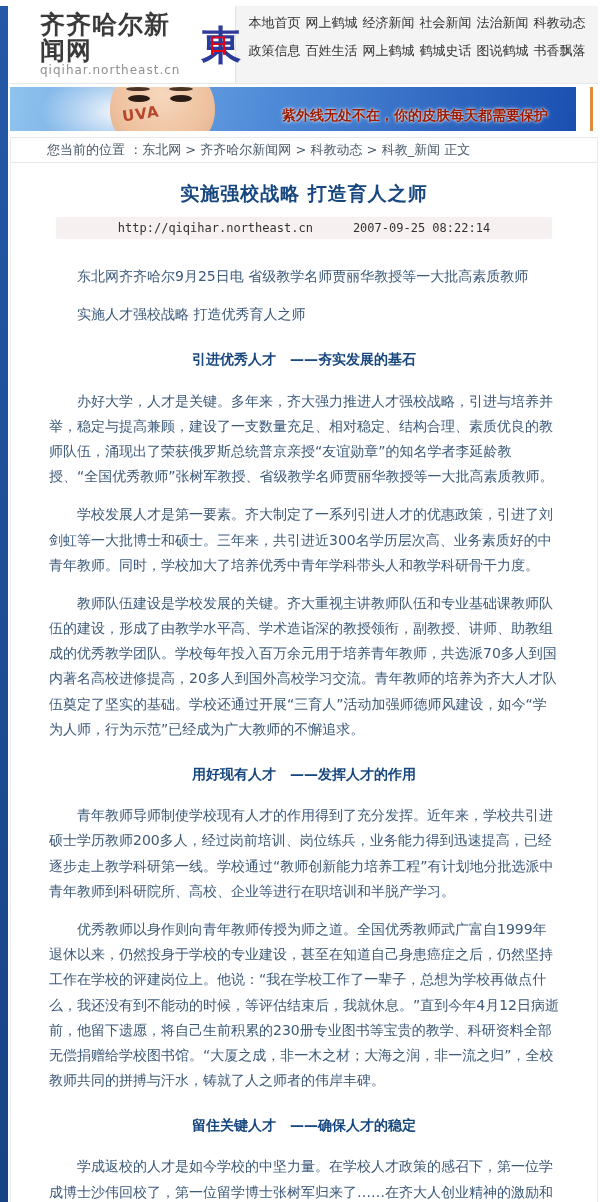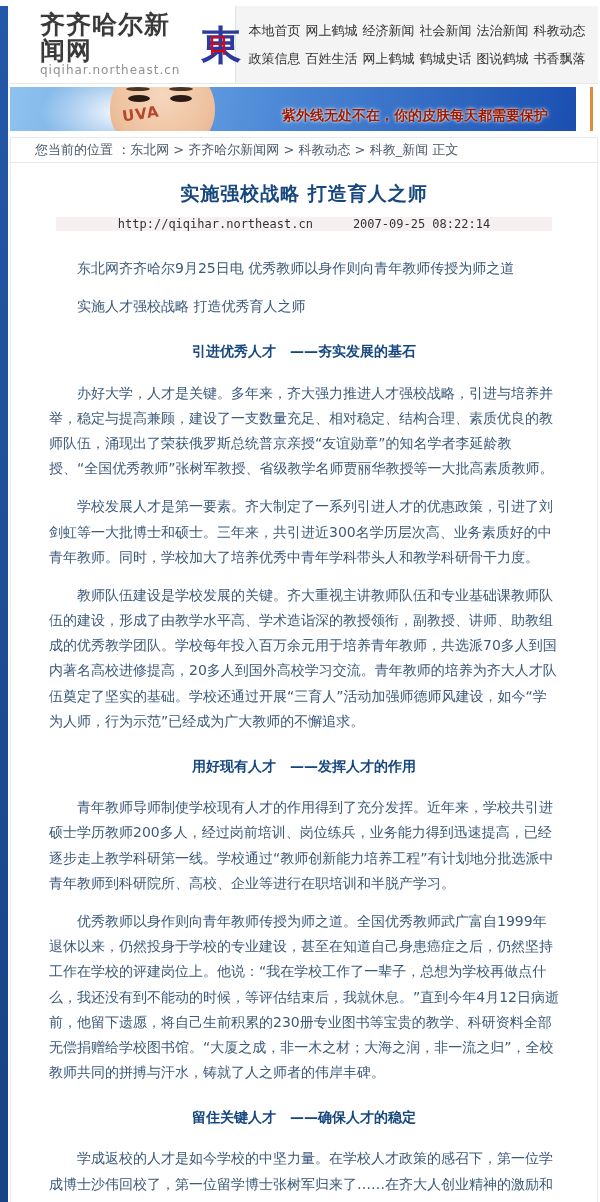--- a/index.html
+++ b/index.html
@@ -23,21 +23,21 @@
   }
   .logo-wrap { width:225px; display:flex; align-items:center; padding-left:30px; background:#fff; }
   .logo-text { line-height:1.05; }
   .site-name { font-size:25px; font-weight:bold; color:#3a3a3a; letter-spacing:1px; }
   .site-url { font-size:12px; color:#909090; letter-spacing:1px; }
   .logo-icon { position:relative; width:40px; height:44px; margin-left:8px; }
   .logo-icon .outer { position:absolute; inset:0; font-size:40px; line-height:44px; font-weight:bold; color:#2b3a9b; text-align:center; }
   .logo-icon .inner { position:absolute; left:50%; top:50%; transform:translate(-50%,-50%); font-size:20px; font-weight:bold; color:#e60012; }
   .nav {
     flex:1; background:#f4f4f4; border-left:1px solid #e2e2e2;
-    display:flex; flex-direction:column; justify-content:center; gap:10px; padding:8px 10px;
+    display:flex; flex-direction:column; justify-content:flex-start; gap:10px; padding:8px 10px;
   }
   .nav-row { display:flex; justify-content:space-around; }
   .nav-row a { font-size:13px; color:#333; text-decoration:none; white-space:nowrap; }
 
   
   .banner-strip { position:relative; height:46px; margin-top:3px; }
   .banner {
     position:absolute; left:0; top:0; width:566px; height:44px; overflow:hidden;
     background:linear-gradient(100deg,#8fc3ee 0%,#4f8bd8 45%,#1a4fb0 100%);
   }
@@ -60,34 +60,34 @@
   .banner-slogan {
     position:absolute; right:28px; top:20px; font-size:14px; font-weight:bold;
     color:#9b1a00; text-shadow:0 0 2px rgba(255,255,255,.9), 0 0 4px rgba(255,255,255,.7);
     white-space:nowrap;
   }
   .orange-strip { position:absolute; right:5px; top:0; width:3px; height:44px; background:#e08a3c; }
 
   
   .breadcrumb-bar {
     margin-top:4px; border:1px solid #e9e9e9; background:#fff;
-    height:26px; display:flex; align-items:center; padding-left:24px;
+    height:26px; display:flex; align-items:center; padding-left:36px;
     font-size:13px; color:#4a5a6a;
   }
   .breadcrumb-bar a { color:#4a5a6a; text-decoration:none; }
   .crumb-trail { white-space:pre; }
 
   
   .article-box { border:1px solid #ececec; border-top:none; background:#fff; padding:10px 0 8px 0; }
   .article-title {
     text-align:center; font-size:19px; font-weight:bold; color:#17477f;
     margin:8px 0 10px 0; letter-spacing:1px;
   }
   .info-bar {
-    margin:0 45px; height:14px; background:#f7f0f0;
+    margin:0 45px; height:22px; background:#f7f0f0;
     display:flex; align-items:center; justify-content:center; gap:40px;
     font-family:"DejaVu Sans Mono","Liberation Mono",monospace;
     font-size:12px; color:#333;
   }
   .article-body { padding:12px 38px 0 38px; font-size:14px; line-height:1.8; }
   .block { margin:13px 0; }
   .block-p { text-indent:2em; }
   .block-h { text-align:center; font-weight:bold; color:#17477f; font-size:14px; margin:20px 0 16px 0; }
 </style>
 </head>
@@ -154,21 +154,21 @@
 
   <div class="article-box">
     <div class="article-title">实施强校战略 打造育人之师</div>
     <div class="info-bar">
       <span>http://qiqihar.northeast.cn</span>
       <span>2007-09-25 08:22:14</span>
     </div>
 
     <div class="article-body">
 
-    <div class="block block-p">东北网齐齐哈尔9月25日电 优秀教师以身作则向青年教师传授为师之道</div>
+    <div class="block block-p">东北网齐齐哈尔9月25日电 省级教学名师贾丽华教授等一大批高素质教师</div>
         <div class="block block-p">实施人才强校战略 打造优秀育人之师</div>
         <div class="block block-h">引进优秀人才　——夯实发展的基石</div>
         <div class="block block-p">办好大学，人才是关键。多年来，齐大强力推进人才强校战略，引进与培养并举，稳定与提高兼顾，建设了一支数量充足、相对稳定、结构合理、素质优良的教师队伍，涌现出了荣获俄罗斯总统普京亲授“友谊勋章”的知名学者李延龄教授、“全国优秀教师”张树军教授、省级教学名师贾丽华教授等一大批高素质教师。</div>
         <div class="block block-p">学校发展人才是第一要素。齐大制定了一系列引进人才的优惠政策，引进了刘剑虹等一大批博士和硕士。三年来，共引进近300名学历层次高、业务素质好的中青年教师。同时，学校加大了培养优秀中青年学科带头人和教学科研骨干力度。</div>
         <div class="block block-p">教师队伍建设是学校发展的关键。齐大重视主讲教师队伍和专业基础课教师队伍的建设，形成了由教学水平高、学术造诣深的教授领衔，副教授、讲师、助教组成的优秀教学团队。学校每年投入百万余元用于培养青年教师，共选派70多人到国内著名高校进修提高，20多人到国外高校学习交流。青年教师的培养为齐大人才队伍奠定了坚实的基础。学校还通过开展“三育人”活动加强师德师风建设，如今“学为人师，行为示范”已经成为广大教师的不懈追求。</div>
         <div class="block block-h">用好现有人才　——发挥人才的作用</div>
         <div class="block block-p">青年教师导师制使学校现有人才的作用得到了充分发挥。近年来，学校共引进硕士学历教师200多人，经过岗前培训、岗位练兵，业务能力得到迅速提高，已经逐步走上教学科研第一线。学校通过“教师创新能力培养工程”有计划地分批选派中青年教师到科研院所、高校、企业等进行在职培训和半脱产学习。</div>
         <div class="block block-p">优秀教师以身作则向青年教师传授为师之道。全国优秀教师武广富自1999年退休以来，仍然投身于学校的专业建设，甚至在知道自己身患癌症之后，仍然坚持工作在学校的评建岗位上。他说：“我在学校工作了一辈子，总想为学校再做点什么，我还没有到不能动的时候，等评估结束后，我就休息。”直到今年4月12日病逝前，他留下遗愿，将自己生前积累的230册专业图书等宝贵的教学、科研资料全部无偿捐赠给学校图书馆。“大厦之成，非一木之材；大海之润，非一流之归”，全校教师共同的拼搏与汗水，铸就了人之师者的伟岸丰碑。</div>
         <div class="block block-h">留住关键人才　——确保人才的稳定</div>
         <div class="block block-p">学成返校的人才是如今学校的中坚力量。在学校人才政策的感召下，第一位学成博士沙伟回校了，第一位留学博士张树军归来了……在齐大人创业精神的激励和感召下，许多优秀人才纷纷归来。年轻的轻纺学院许凤博士坚持“学无止境、教亦无止境”的宗旨，教学、科研节节攀高。她的论文被评为2007年全国百篇优秀博士论文；顾万超教授在首届国际现代艺术和教育音乐比赛上成为47名评委中2名亚洲评委之一。全国优秀教师、留日博士张树军谢绝国外导师的挽留，放弃优越的条件，毅然回校工作，并带回了大量的图书资料和科研仪器设备。张树军的爱国爱校情怀感动了大批教师，一些原打算到外地工作、有发展潜力的教学科研骨干留了下来，投身到学校的发展建设中。</div>

